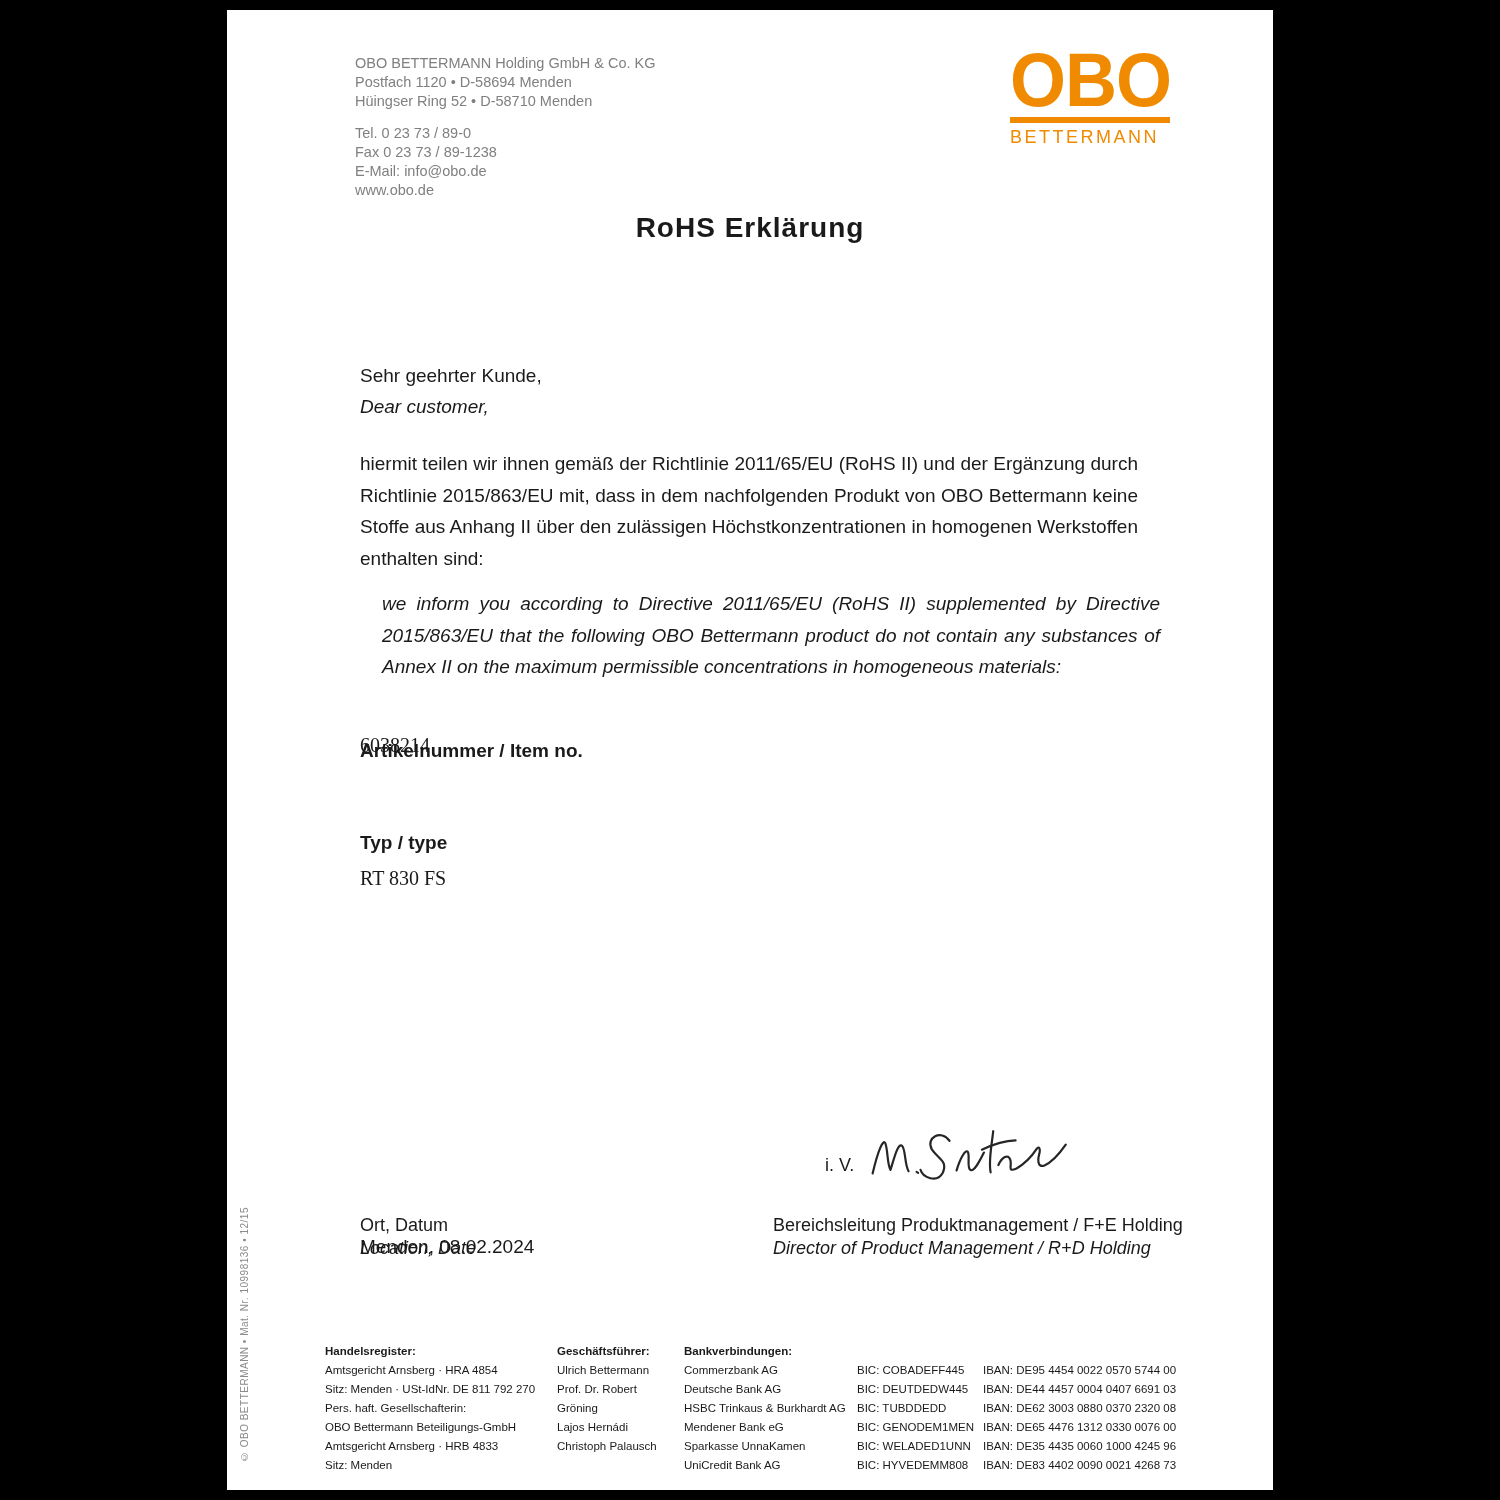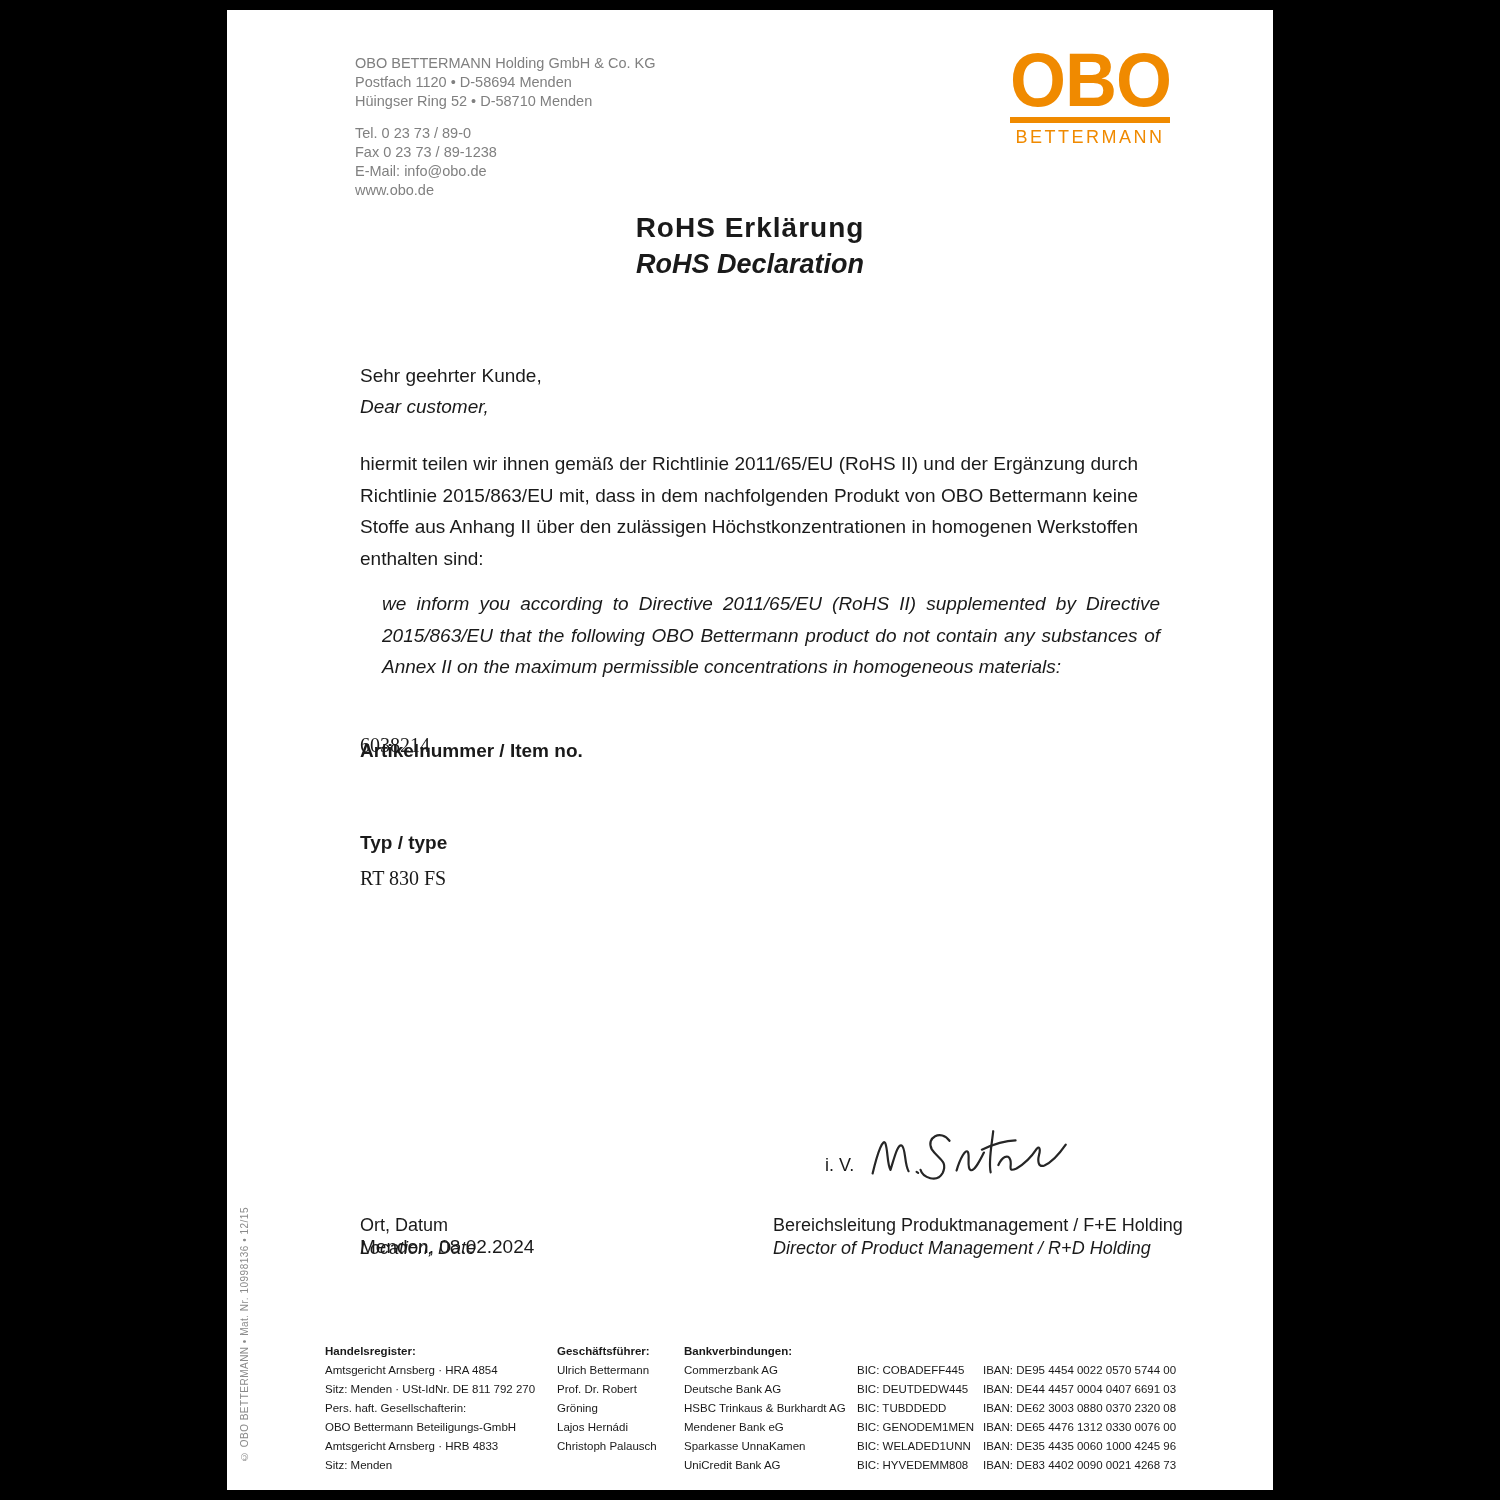--- a/index.html
+++ b/index.html
@@ -6,21 +6,21 @@
   * { margin:0; padding:0; box-sizing:border-box; }
   html,body { width:1500px; height:1500px; background:#000; overflow:hidden;
               font-family:"Liberation Sans", sans-serif; color:#1a1a1a; }
   .page { position:relative; width:1046px; height:1480px; margin:10px auto; background:#fff; }
 
   
   .sender { position:absolute; left:128px; top:44px; color:var(--muted); font-size:14.5px; line-height:19px; }
   .sender .contact { margin-top:13px; }
 
   
-  .logo { position:absolute; left:783px; top:36px; width:160px; text-align:center; color:var(--accent); }
+  .logo { position:absolute; left:783px; top:36px; width:160px; color:var(--accent); }
   .logo-word { font-size:72px; font-weight:bold; line-height:0.95; letter-spacing:-1px; transform:scaleY(1.05); }
   .logo-rule { height:6px; background:var(--accent); margin:3px 0 4px 0; }
   .logo-sub { font-size:18px; font-weight:normal; letter-spacing:2.5px; }
 
   
   .title { position:absolute; left:0; top:202px; width:100%; text-align:center; }
   .title-de { font-size:28px; font-weight:bold; letter-spacing:1px; }
   .title-en { font-size:27px; font-weight:bold; font-style:italic; margin-top:5px; }
 
   .salutation { position:absolute; left:133px; top:350px; font-size:19px; line-height:31px; }
@@ -79,21 +79,20 @@
   </div>
 
   <div class="logo">
     <div class="logo-word">OBO</div>
     <div class="logo-rule"></div>
     <div class="logo-sub">BETTERMANN</div>
   </div>
 
   <div class="title">
     <div class="title-de">RoHS Erklärung</div>
-    <div class="title-en">RoHS Declaration</div>
   </div>
 
   <div class="salutation">
     <div class="de">Sehr geehrter Kunde,</div>
     <div class="en">Dear customer,</div>
   </div>
 
   <div class="para para-de">hiermit teilen wir ihnen gemäß der Richtlinie 2011/65/EU (RoHS II) und der Ergänzung durch Richtlinie 2015/863/EU mit, dass in dem nachfolgenden Produkt von OBO Bettermann keine Stoffe aus Anhang II über den zulässigen Höchstkonzentrationen in homogenen Werkstoffen enthalten sind:</div>
   <div class="para para-en">we inform you according to Directive 2011/65/EU (RoHS II) supplemented by Directive 2015/863/EU that the following OBO Bettermann product do not contain any substances of Annex II on the maximum permissible concentrations in homogeneous materials:</div>
 

